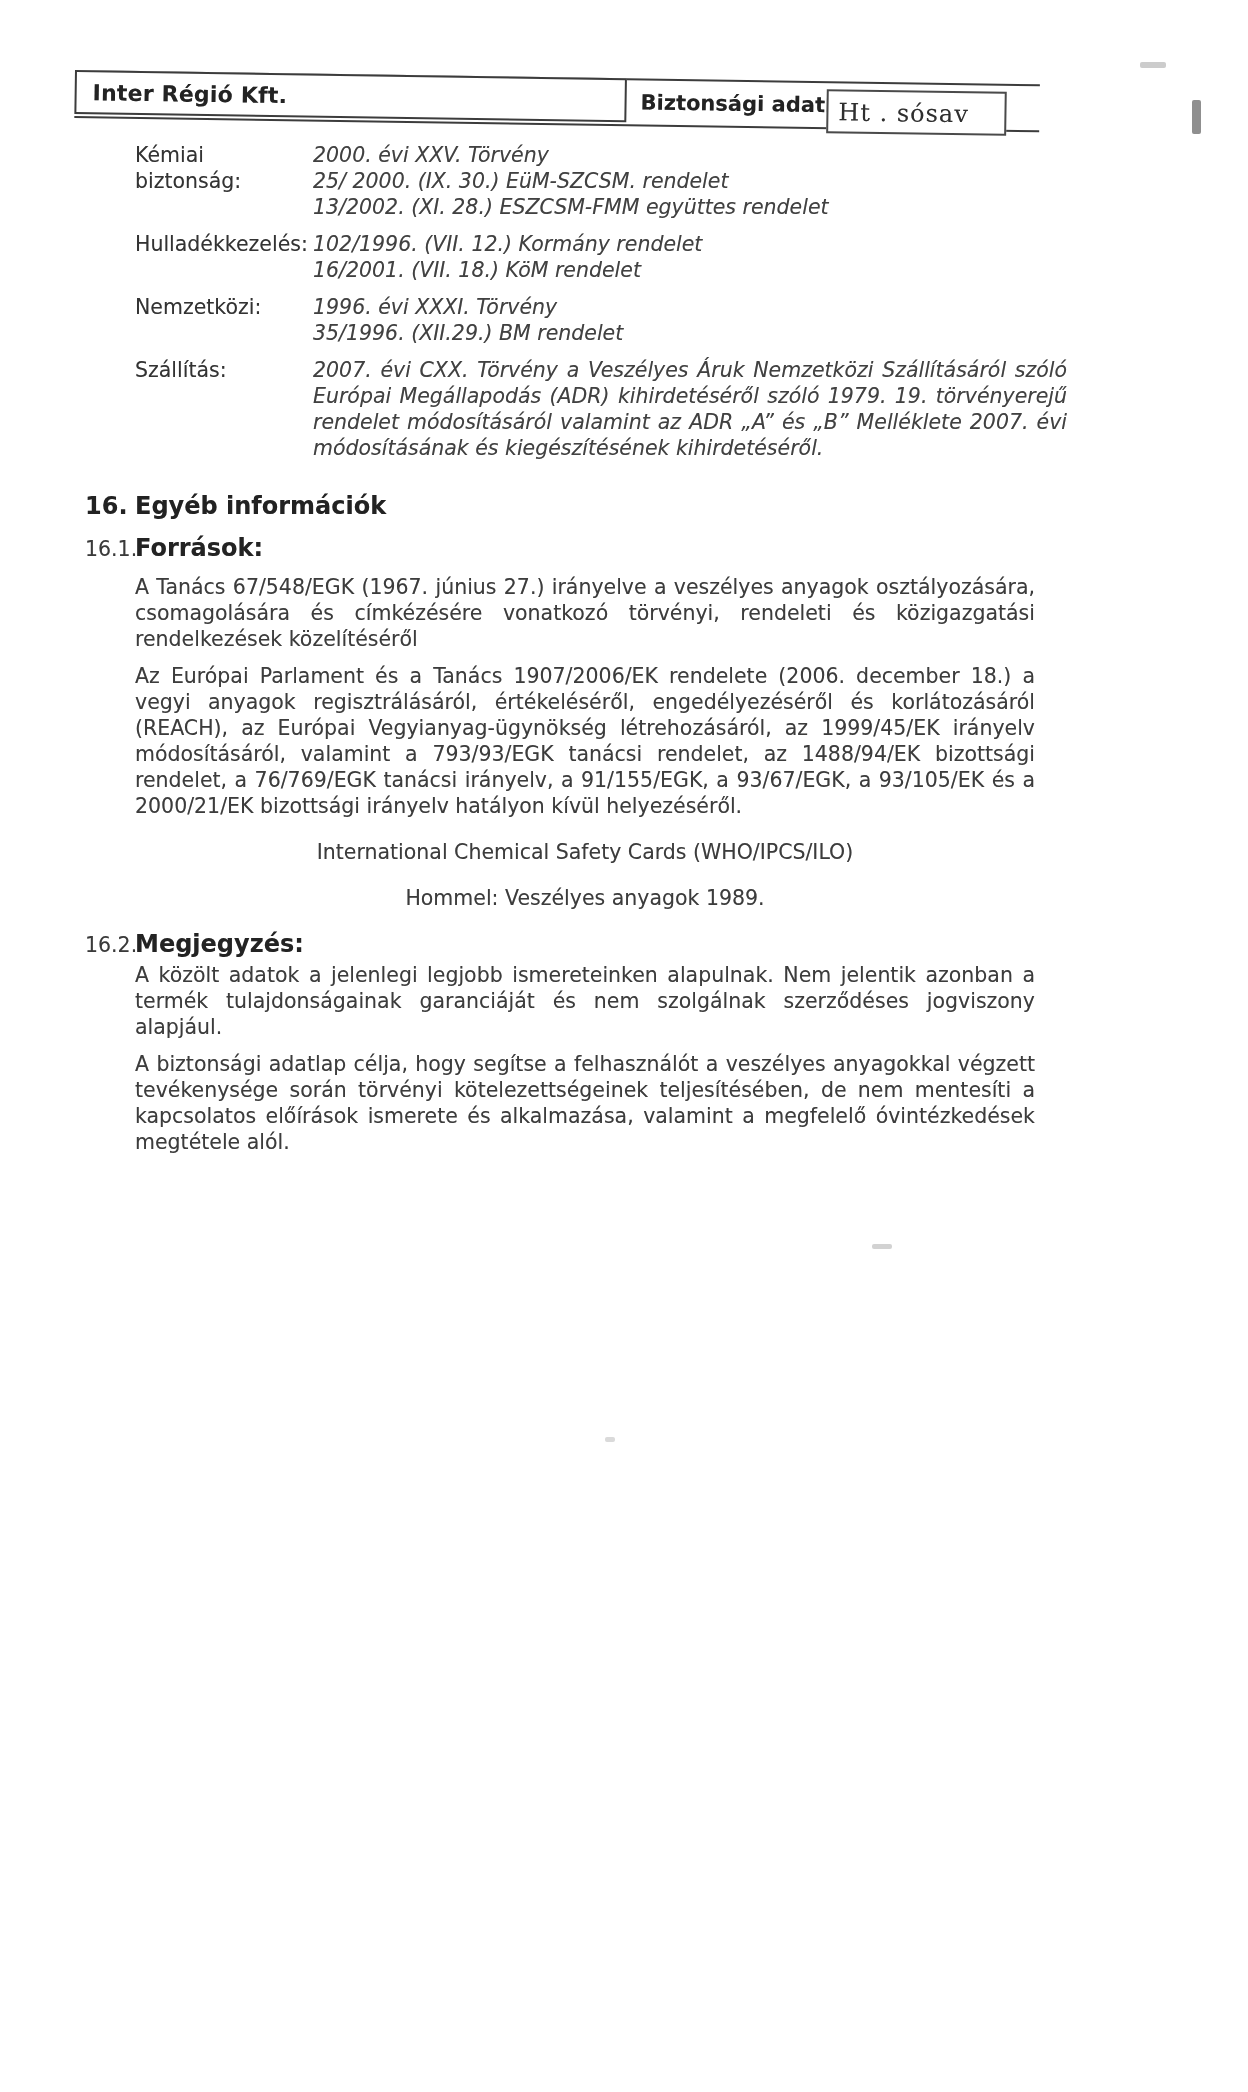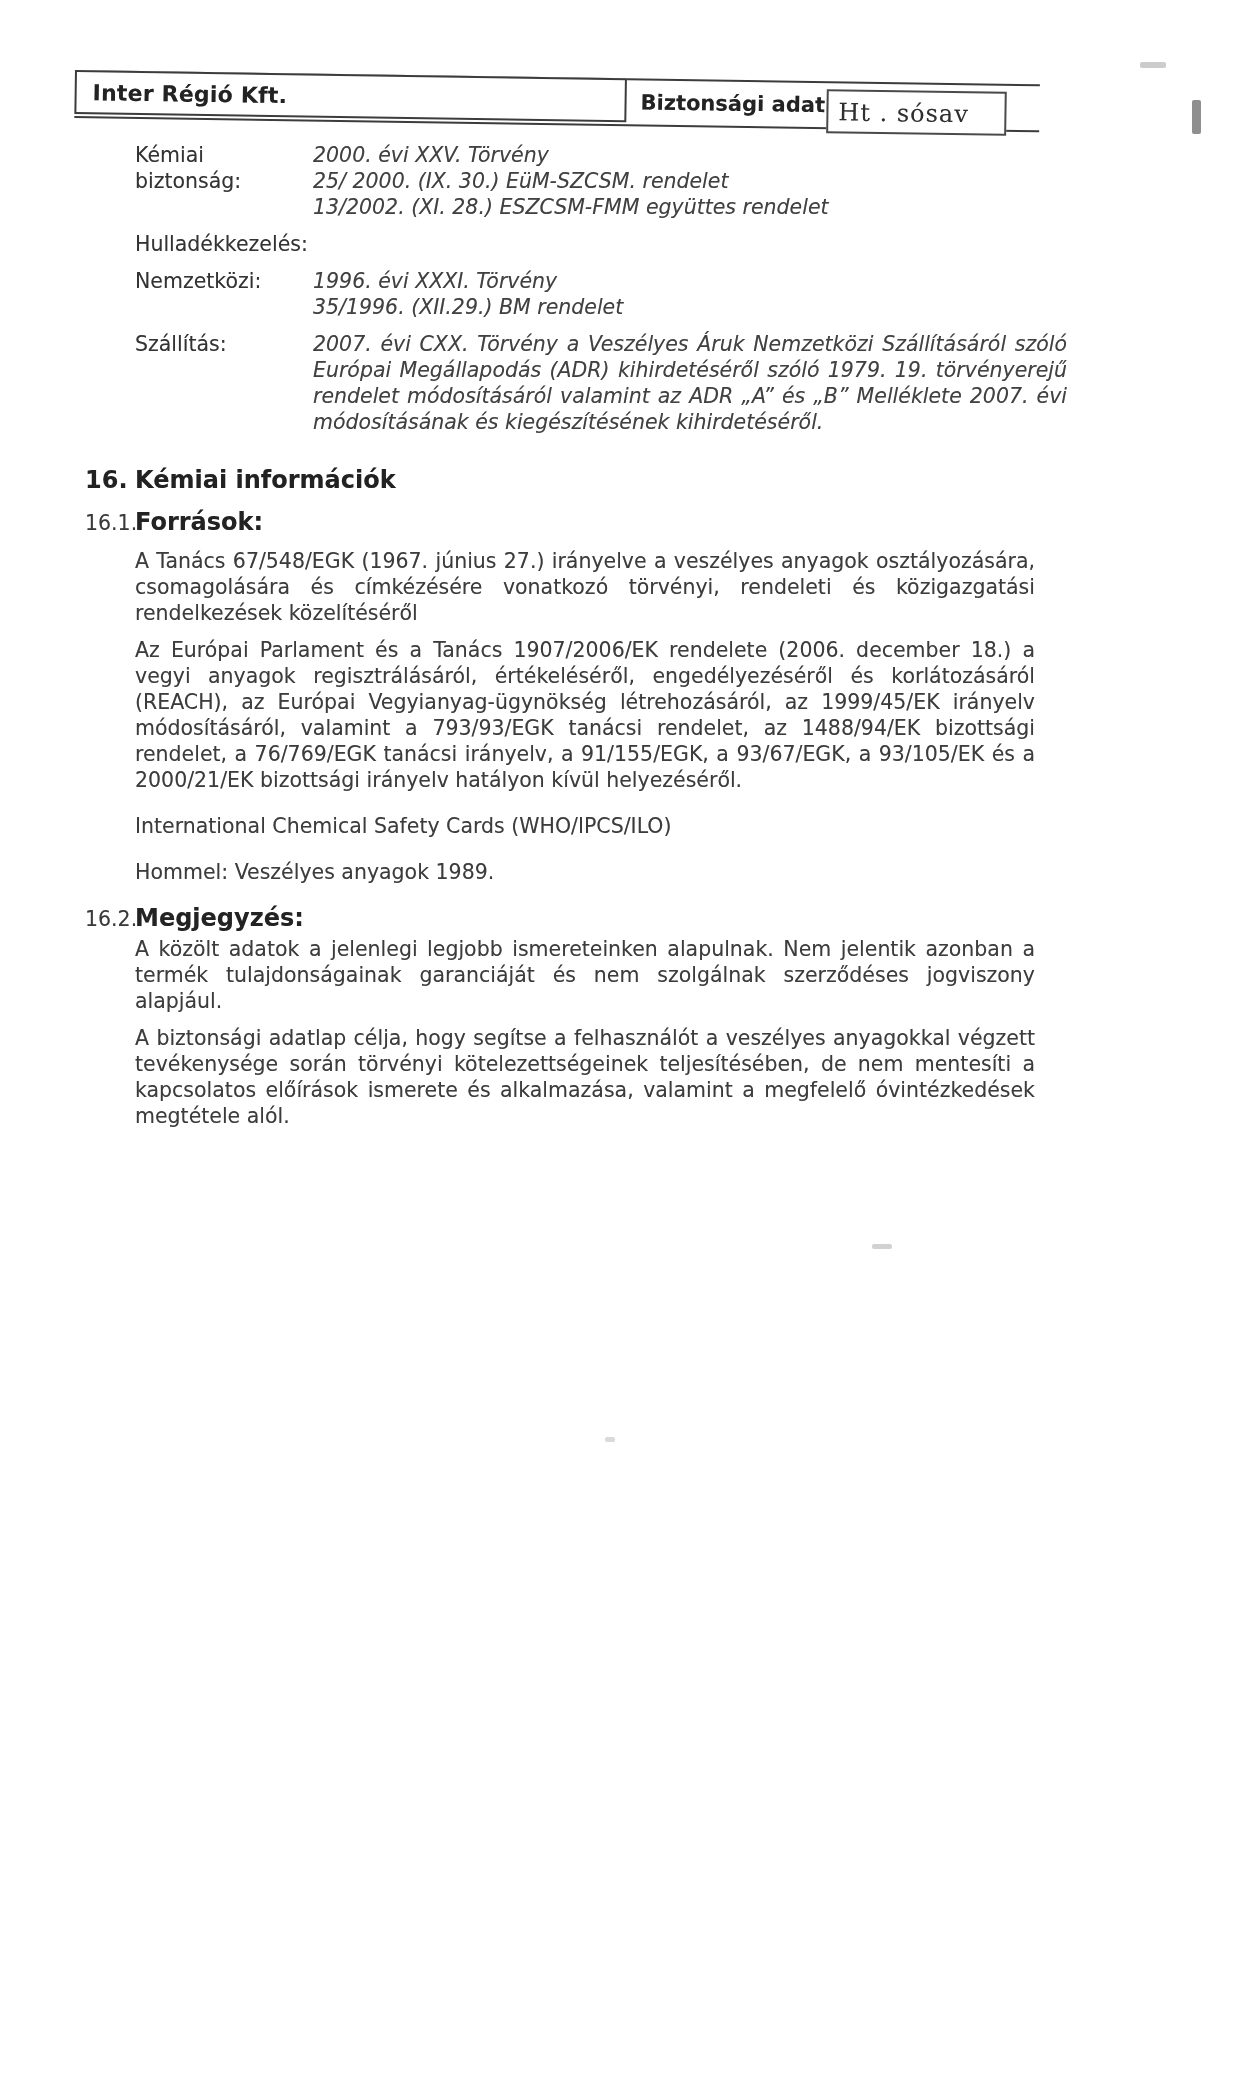--- a/index.html
+++ b/index.html
@@ -49,21 +49,21 @@
   .reg-lines{flex:1;font-style:italic;color:#414141;}
   .reg-row.transport .reg-lines{max-width:757px;text-align:justify;}
 
   .sec-heading{margin-top:30px;font-size:24px;line-height:30px;font-weight:bold;color:#222222;margin-left:-50px;}
   .sec-num{display:inline-block;width:50px;}
   .sub-heading{margin-top:14px;margin-left:-50px;font-size:20.5px;}
   .sub-num{display:inline-block;width:50px;color:#3a3a3a;}
   .sub-title{font-weight:bold;font-size:24px;color:#232323;}
 
   .para{margin:11px 0 0 0;width:900px;text-align:justify;color:#3c3c3c;}
-  .para.plain{text-align:left;}
+  .para.plain{text-align:center;}
   .para.gap-lg{margin-top:20px;}
 
   
   .footer-band{
     position:absolute;left:58px;top:1597px;width:977px;height:46px;
     transform:rotate(1.05deg);transform-origin:0 0;
   }
   .updated-box{
     position:absolute;left:0;top:0;width:372px;height:40px;
     border:2px solid #3c3c3c;box-sizing:border-box;background:#fff;
@@ -104,37 +104,41 @@
       <div class="reg-label">Kémiai biztonság:</div>
       <div class="reg-lines">
         <div>2000. évi XXV. Törvény</div>
         <div>25/ 2000. (IX. 30.) EüM-SZCSM. rendelet</div>
         <div>13/2002. (XI. 28.) ESZCSM-FMM együttes rendelet</div>
       </div>
     </div>
 
     <div class="reg-row">
       <div class="reg-label">Hulladékkezelés:</div>
+      <div class="reg-lines">
+        <div>102/1996. (VII. 12.) Kormány rendelet</div>
+        <div>16/2001. (VII. 18.) KöM rendelet</div>
+      </div>
     </div>
 
     <div class="reg-row">
       <div class="reg-label">Nemzetközi:</div>
       <div class="reg-lines">
         <div>1996. évi XXXI. Törvény</div>
         <div>35/1996. (XII.29.) BM rendelet</div>
       </div>
     </div>
 
     <div class="reg-row transport">
       <div class="reg-label">Szállítás:</div>
       <div class="reg-lines">2007. évi CXX. Törvény a Veszélyes Áruk Nemzetközi Szállításáról szóló Európai Megállapodás (ADR) kihirdetéséről szóló 1979. 19. törvényerejű rendelet módosításáról valamint az ADR „A” és „B” Melléklete 2007. évi módosításának és kiegészítésének kihirdetéséről.</div>
     </div>
 
     <div class="sec-heading">
-      <span class="sec-num">16.</span><span>Kémiai információk</span>
+      <span class="sec-num">16.</span><span>Egyéb információk</span>
     </div>
 
     <div class="sub-heading">
       <span class="sub-num">16.1.</span><span class="sub-title">Források:</span>
     </div>
     <p class="para" style="margin-top:12px;">A Tanács 67/548/EGK (1967. június 27.) irányelve  a veszélyes anyagok osztályozására, csomagolására és címkézésére vonatkozó törvényi, rendeleti és közigazgatási rendelkezések közelítéséről</p>
     <p class="para">Az Európai Parlament és a Tanács 1907/2006/EK rendelete (2006. december 18.) a vegyi anyagok regisztrálásáról, értékeléséről, engedélyezéséről és korlátozásáról (REACH), az Európai Vegyianyag-ügynökség létrehozásáról, az 1999/45/EK irányelv módosításáról, valamint a 793/93/EGK tanácsi rendelet, az 1488/94/EK bizottsági rendelet, a 76/769/EGK tanácsi irányelv, a 91/155/EGK, a 93/67/EGK, a 93/105/EK és a 2000/21/EK bizottsági irányelv hatályon kívül helyezéséről.</p>
     <p class="para plain gap-lg">International Chemical Safety Cards (WHO/IPCS/ILO)</p>
     <p class="para plain gap-lg">Hommel: Veszélyes anyagok 1989.</p>
 

